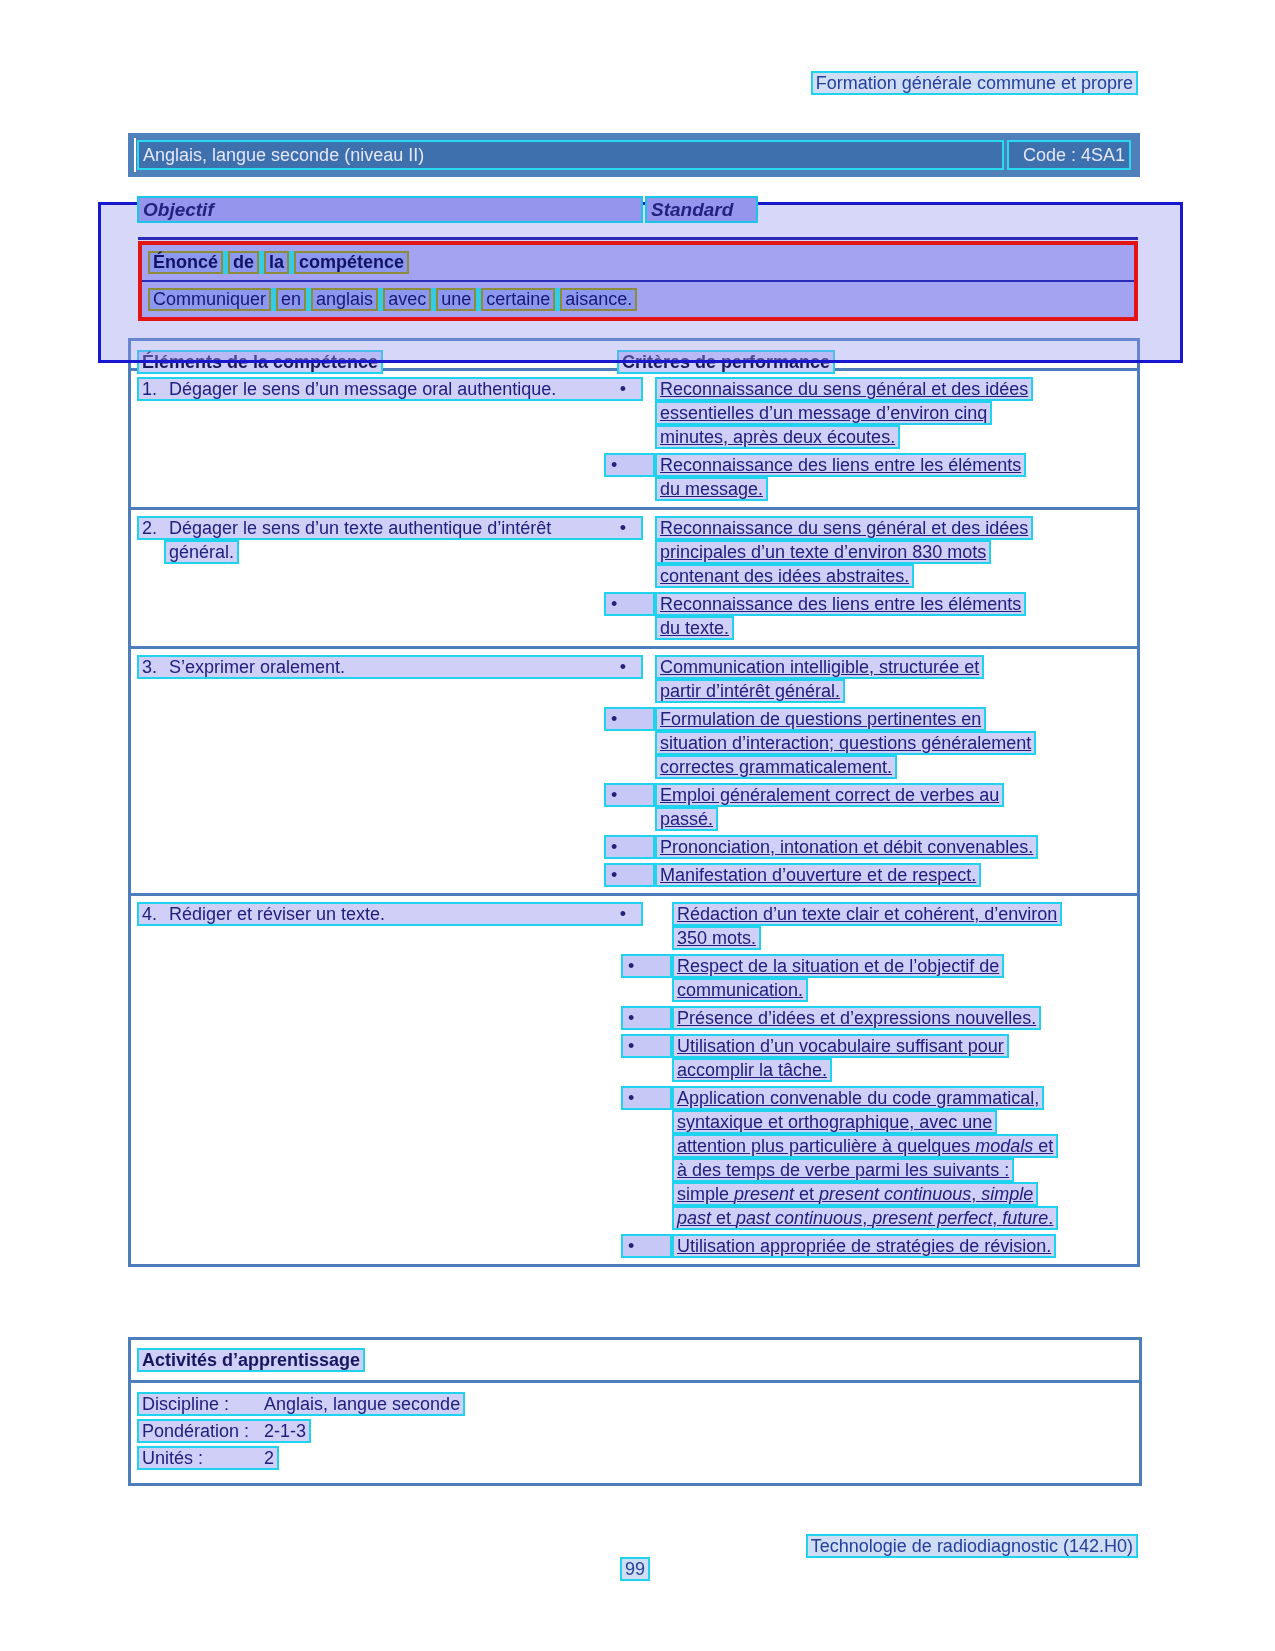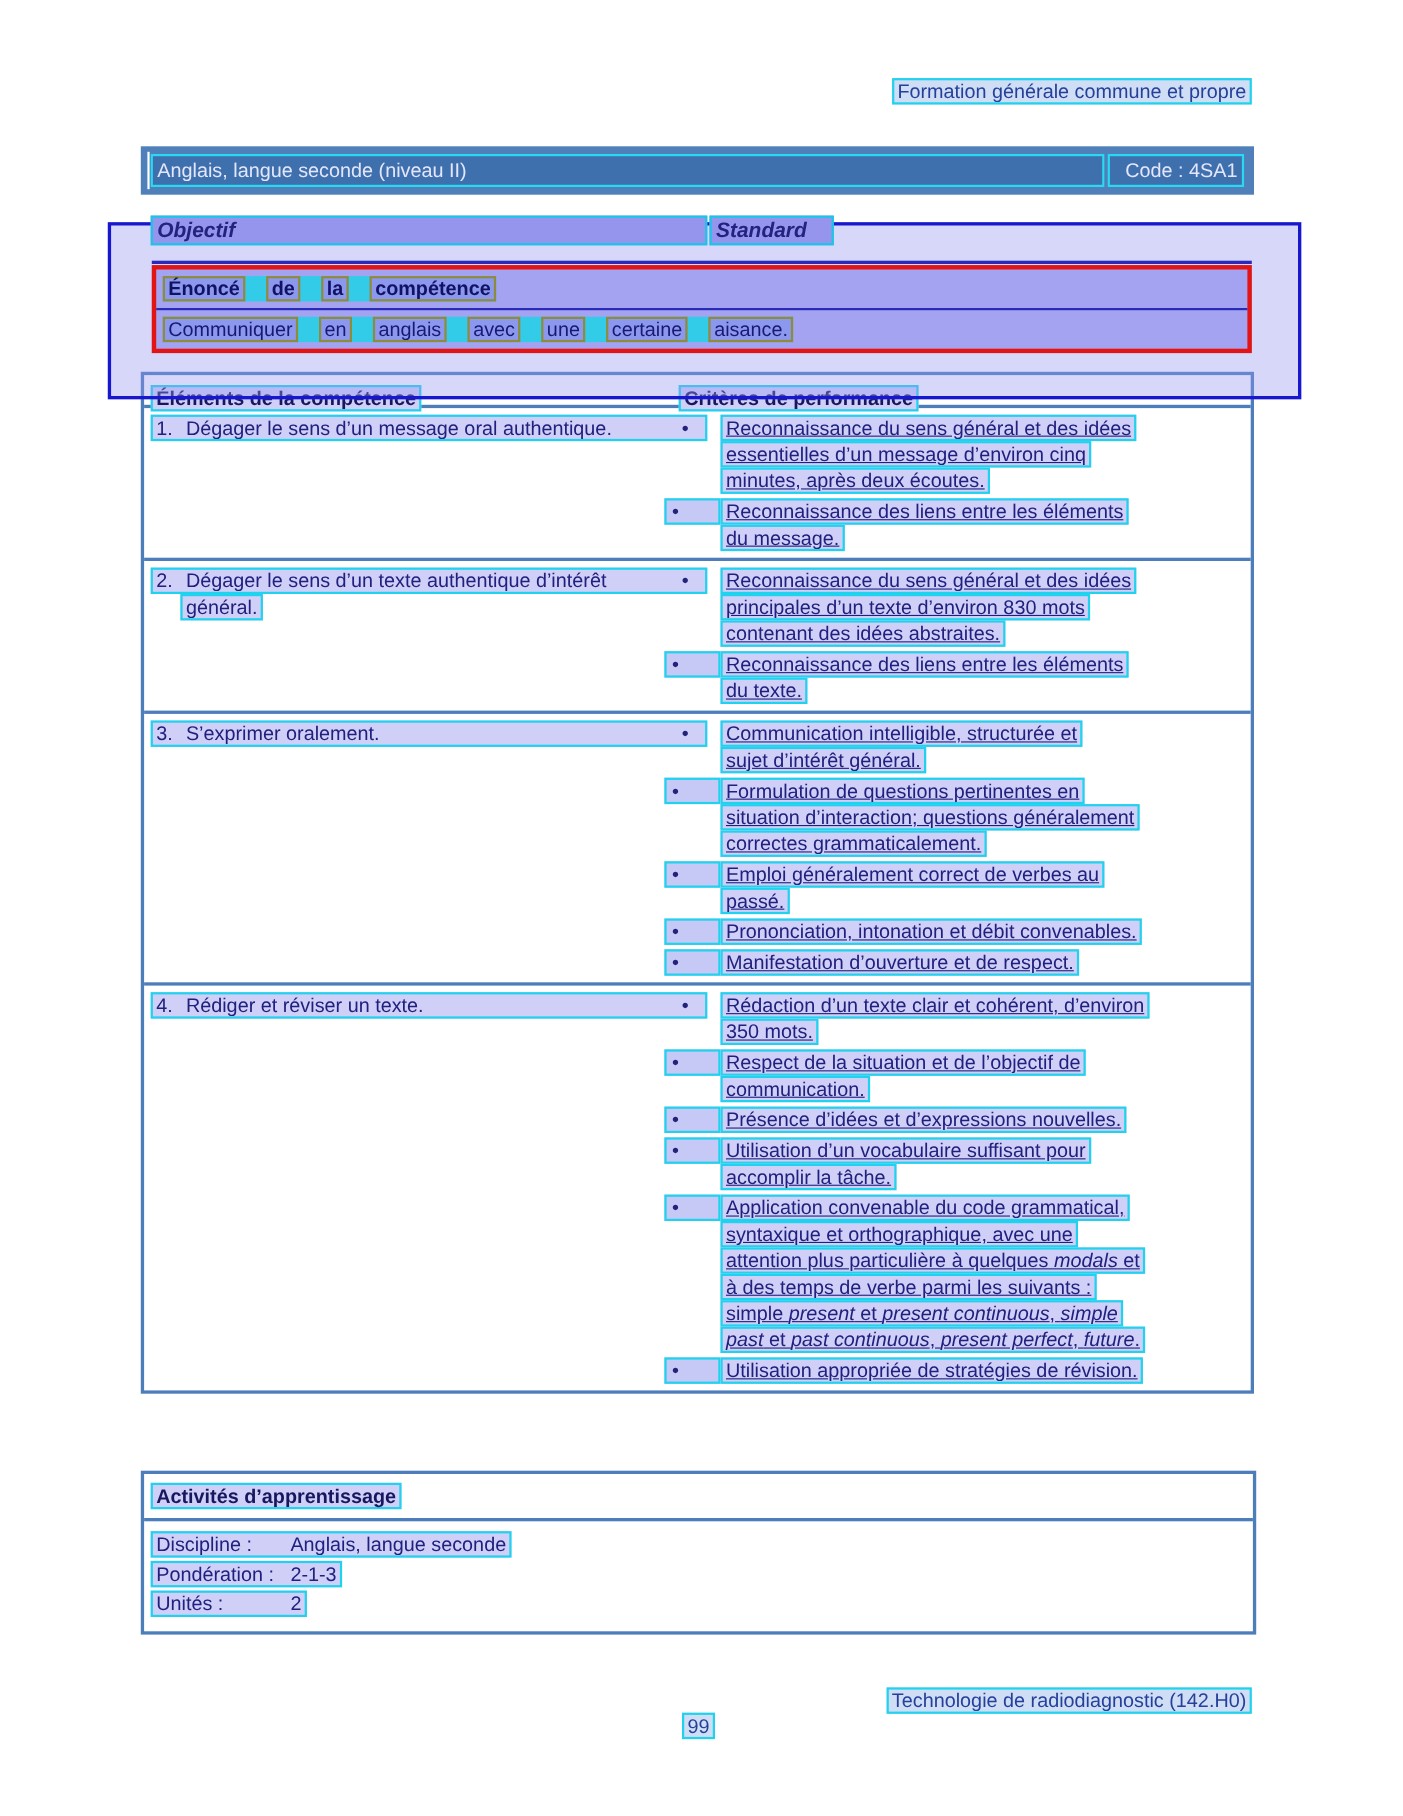--- a/index.html
+++ b/index.html
@@ -36,31 +36,31 @@
   .ob-band.standard { left:645px; width:113px; }
   
   .overlay { position:absolute; left:98px; top:202px; width:1085px; height:161px;
     background:rgba(150,150,238,0.38); border:3px solid #1717cf; z-index:5; pointer-events:none; }
   
   .navy-strip { position:absolute; left:138px; top:237px; width:1000px; height:3px; background:#2a2ab8; z-index:6; }
   .enonce-box { position:absolute; left:138px; top:241px; width:1000px; height:80px;
     border:4px solid #e21414; background:#a3a3f1; z-index:6; }
   .enonce-row { padding:6px 0 0 6px; height:35px; }
   .enonce-div { height:2px; background:#2a2ab8; }
-  .words { display:inline-flex; gap:19px; background:#32cbe8; }
+  .words { display:inline-flex; gap:5px; background:#32cbe8; }
   .word { background:#8b98ed; border:2px solid #8c8c3a; color:#181875;
     font-size:18px; line-height:19px; padding:0 3px; white-space:nowrap; }
   .word.bold { font-weight:bold; color:#121264; }
   
   .comp-table { position:absolute; left:128px; top:338px; width:1012px; border:3px solid #4d7dbb; background:#ffffff; }
   .thead { height:30px; border-bottom:3px solid #4d7dbb; position:relative; }
   .thead .h-left { position:absolute; left:6px; top:9px; }
   .thead .h-right { position:absolute; left:486px; top:9px; }
   .trow { position:relative; border-bottom:3px solid #4d7dbb; padding:6px 0; }
-  .trow:last-child { border-bottom:none; }
+  .trow:last-child { border-bottom:none;padding-left:17px; }
   .cell-left { position:absolute; left:6px; top:6px; width:506px; }
   .title-band { display:block; width:506px; background:#cfcff8; border:2px solid #1fd2ee;
     font-size:18px; line-height:20px; height:24px; padding:0 3px; color:#20207e; }
   .title-band .num { display:inline-block; width:27px; }
   .title-band .first-dot { float:right; margin-right:12px; color:#23237c; }
   .title-band.cont { width:auto; display:inline-block; margin-left:27px; white-space:nowrap; }
   .cell-right { margin-left:473px; min-height:24px; }
   .crit { display:flex; margin-bottom:4px; }
   .crit:last-child { margin-bottom:0; }
   .bullet-cell { flex:0 0 51px; height:24px; }
@@ -170,21 +170,21 @@
         </div>
         <div class="trow">
           <div class="cell-left">
             <div class="title-band"><span class="num">3.</span>S’exprimer oralement.<span class="first-dot">•</span></div>
           </div>
           <div class="cell-right">
             <div class="crit">
               <div class="bullet-cell"></div>
               <div class="crit-lines">
                 <div class="line-band">Communication intelligible, structurée et</div>
-                <div class="line-band">sujet d’intérêt général.</div>
+                <div class="line-band">partir d’intérêt général.</div>
               </div>
             </div>
             <div class="crit">
               <div class="bullet-cell boxed">•</div>
               <div class="crit-lines">
                 <div class="line-band">Formulation de questions pertinentes en</div>
                 <div class="line-band">situation d’interaction; questions généralement</div>
                 <div class="line-band">correctes grammaticalement.</div>
               </div>
             </div>

